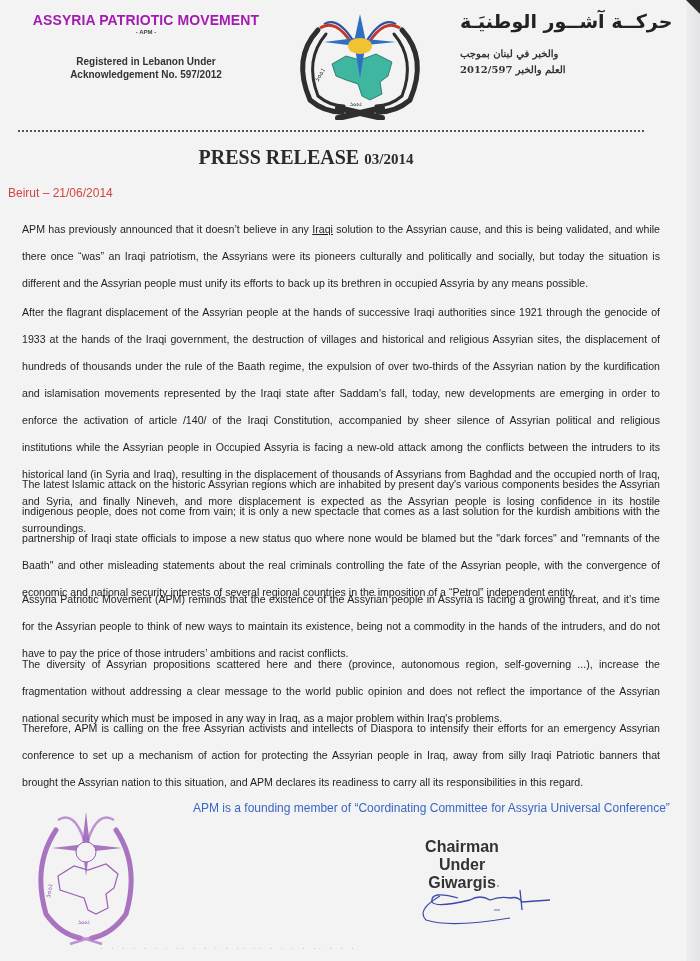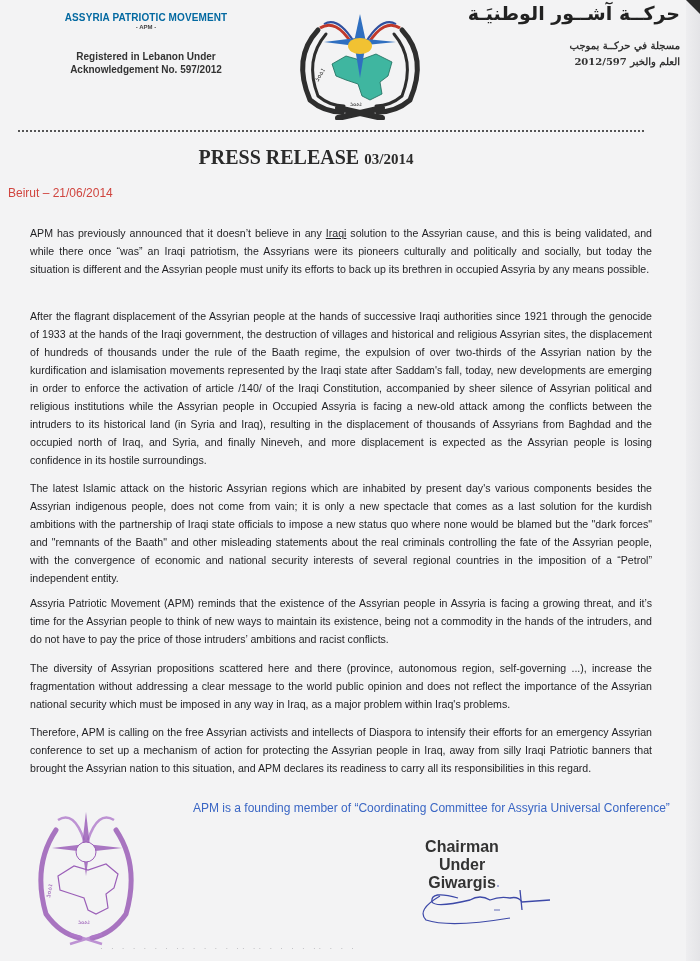--- a/index.html
+++ b/index.html
@@ -15,47 +15,47 @@
     background: linear-gradient(to right, #eeeef0, #e4e4e7);
   }
   .corner-shadow {
     position: absolute; right: 0; top: 0; width: 0; height: 0;
     border-top: 14px solid #2a2a2a; border-left: 14px solid transparent;
   }
   
   .lh-left {
     position: absolute; left: 28px; top: 12px; width: 236px; text-align: center;
   }
-  .org-name { font-weight: bold; font-size: 10px; letter-spacing: 0.1px; color: #0369a1; }
+  .org-name { font-weight: bold; font-size: 14px; letter-spacing: 0.1px; color: #a21caf; }
   .org-abbr { font-size: 6px; font-weight: bold; color: #444; margin-top: 1px; }
   .reg-en { font-size: 10px; font-weight: bold; color: #333; margin-top: 20px; line-height: 13px; }
   .lh-right {
-    position: absolute; left: 460px; top: 2px; width: 220px; text-align: right; direction: rtl;
+    position: absolute; left: 460px; top: 10px; width: 220px; text-align: left; direction: rtl;
   }
   .org-name-ar { font-family: "DejaVu Sans", sans-serif; font-weight: bold; font-size: 19px; color: #222; letter-spacing: 1px; }
   .reg-ar { font-family: "DejaVu Serif", serif; font-size: 10px; font-weight: bold; color: #333; margin-top: 14px; line-height: 16px; }
   .logo { position: absolute; left: 280px; top: 8px; width: 160px; height: 112px; }
   .dotted-sep {
     position: absolute; left: 18px; top: 130px; width: 626px; height: 0;
     border-top: 2px dotted #555;
   }
   .title {
     position: absolute; left: 0; top: 146px; width: 612px; text-align: center;
     font-family: "Liberation Serif", serif; font-weight: bold; font-size: 20px; color: #2b2b2b;
   }
   .title .num { font-size: 15px; }
   .dateline {
     position: absolute; left: 8px; top: 186px;
     font-size: 12px; color: #d0453f;
   }
   .body-text { position: absolute; left: 18px; width: 646px; }
   .para {
     font-family: "Liberation Sans", sans-serif;
-    font-size: 10.6px; line-height: 18px; text-align: justify;
-    color: #1f1f22; margin: 12px;
+    font-size: 10.6px; line-height: 27px; text-align: justify;
+    color: #1f1f22; margin: 4px;
   }
   .para u { text-decoration: underline; }
   .member-note {
     position: absolute; left: 193px; top: 801px;
     font-size: 12px; color: #3a66c4;
   }
   .chair { position: absolute; left: 410px; top: 838px; width: 104px; text-align: center; font-weight: bold; font-size: 16px; color: #333; line-height: 18px; }
   .signature { position: absolute; left: 410px; top: 880px; width: 160px; height: 50px; }
   .stamp { position: absolute; left: 30px; top: 806px; width: 112px; height: 140px; }
   .footer-faint {
@@ -103,21 +103,21 @@
 
   <ellipse cx="80" cy="38" rx="12" ry="8" fill="#f1c232"></ellipse>
 
   <text x="38" y="74" font-size="7" fill="#333" transform="rotate(-60 38 74)" font-family="DejaVu Sans, sans-serif">ܐܬܘܪ</text>
   <text x="70" y="98" font-size="6" fill="#333" font-family="DejaVu Sans, sans-serif">ܐܬܘܪ</text>
 </svg>
 
 <div class="lh-right">
   <div class="org-name-ar">حركــة آشــور الوطنيَـة</div>
   <div class="reg-ar">
-    <div>مسجلة في حركــة بموجب</div>
+    <div>والخبر في لبنان بموجب</div>
     <div>العلم والخبر  2012/597</div>
   </div>
 </div>
 
 <div class="dotted-sep"></div>
 
 <div class="title">
   <span>PRESS RELEASE</span>
   <span class="num">03/2014</span>
 </div>

